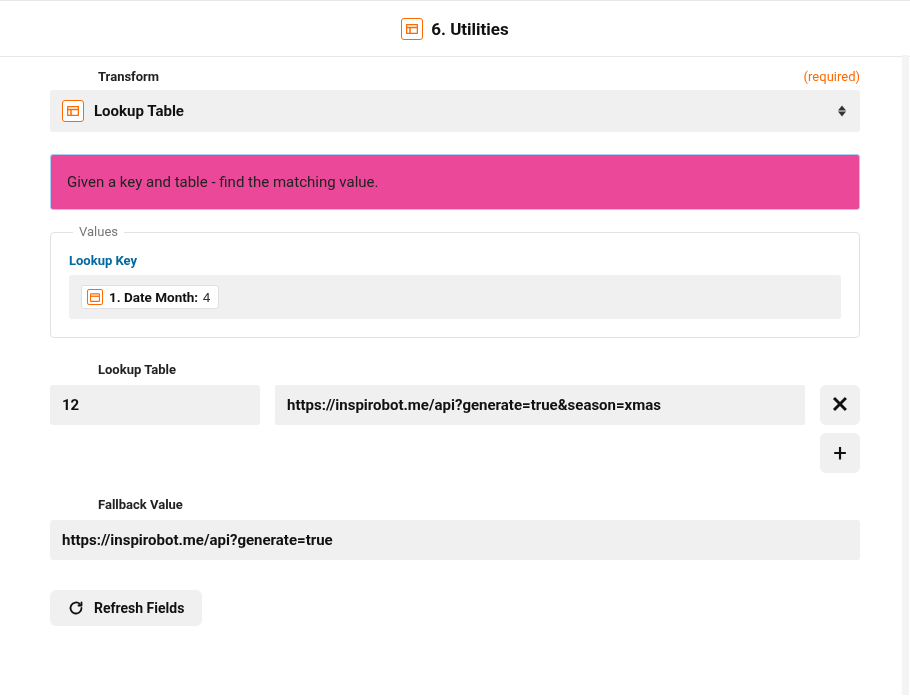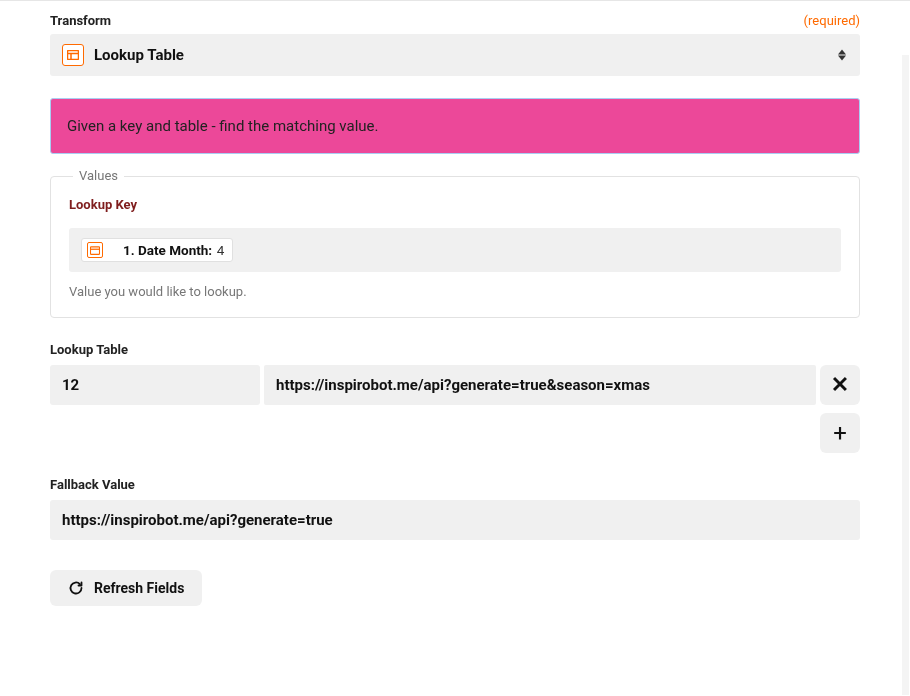--- a/index.html
+++ b/index.html
@@ -38,21 +38,21 @@
     .header-title {
       font-size: 17px; font-weight: 700; color: #111;
     }
     .content {
       padding: 12px 50px 20px 50px;
     }
     .label-row {
       display: flex; justify-content: space-between; align-items: baseline;
       margin-bottom: 6px;
     }
-    .field-label { font-weight: 700; font-size: 13px; color: #222; }
+    .field-label { font-weight: 700; font-size: 13px; color: #222; margin-left: 48px; }
     .required-text { color: #ff6a00; font-size: 13px; }
     .select-box {
       background: #f0f0f0;
       border-radius: 3px;
       height: 42px;
       display: flex; align-items: center;
       padding: 0 12px;
       position: relative;
       cursor: pointer;
     }
@@ -86,41 +86,41 @@
       margin-top: 22px;
       border: 1px solid #e2e2e2;
       border-radius: 4px;
       padding: 20px 18px 18px 18px;
     }
     .values-legend {
       position: absolute; top: -9px; left: 22px;
       background: #fff; padding: 0 6px;
       color: #777; font-size: 13px;
     }
-    .sub-label { font-weight: 700; font-size: 13px; color: #7f1d1d; margin-bottom: 16px; }
+    .sub-label { font-weight: 700; font-size: 13px; color: #0369a1; margin-bottom: 7px; }
     .pill-input {
       background: #f0f0f0; border-radius: 3px;
       padding: 10px 12px; display: flex; align-items: center;
     }
     .tag-pill {
-      display: inline-flex; align-items: center; gap: 20px;
+      display: inline-flex; align-items: center; gap: 6px;
       background: #fff; border: 1px solid #e0e0e0;
       border-radius: 3px; padding: 3px 8px 3px 5px;
     }
     .tag-pill-icon {
       width: 16px; height: 16px;
       border: 1px solid #ff6a00; border-radius: 2px;
       display: flex; align-items: center; justify-content: center;
     }
     .tag-pill-text-main { font-weight: 700; font-size: 13.5px; color: #111; }
     .tag-pill-text-val { font-size: 13.5px; color: #333; margin-left: 1px; }
     .help-text { color: #777; font-size: 13px; margin-top: 12px; }
     .section-gap { margin-top: 24px; }
     .lookup-row {
-      display: flex; gap: 4px; align-items: flex-end;
+      display: flex; gap: 15px; align-items: flex-end;
     }
     .lookup-key-input {
       flex: 0 0 210px;
       background: #f0f0f0; border-radius: 3px;
       padding: 11px 12px; font-weight: 700; font-size: 15px; color: #111;
     }
     .lookup-val-input {
       flex: 1;
       background: #f0f0f0; border-radius: 2px;
       padding: 11px 12px; font-weight: 700; font-size: 15px; color: #111;
@@ -151,20 +151,30 @@
       background: #f4f4f4;
     }
     svg.generic-orange { stroke: #ff6a00; fill: none; stroke-width: 1.5; }
   </style>
 </head>
 <body>
 
 <div class="page-wrapper">
   <div class="top-border"></div>
 
+  <div class="header-row">
+    <span class="header-icon-box">
+      <svg class="header-icon-inner generic-orange" viewBox="0 0 12 10">
+          <rect x="0.5" y="0.5" width="11" height="9" rx="1"></rect>
+          <line x1="0.5" y1="3.5" x2="11.5" y2="3.5"></line>
+          <line x1="4" y1="3.5" x2="4" y2="9.5"></line>
+        </svg>
+    </span>
+    <span class="header-title">6. Utilities</span>
+  </div>
 
   <div class="content">
 
     <div class="label-row">
       <span class="field-label">Transform</span>
       <span class="required-text">(required)</span>
     </div>
 
     <div class="select-box">
       <span class="select-icon-box">
@@ -196,21 +206,20 @@
                 <line x1="0.5" y1="3.5" x2="11.5" y2="3.5"></line>
               </svg>
           </span>
           <span>
             <span class="tag-pill-text-main">1. Date Month:</span>
             <span class="tag-pill-text-val">4</span>
           </span>
         </span>
       </div>
 
-      <div class="help-text">Value you would like to lookup.</div>
     </div>
 
     <div class="section-gap">
       <div class="field-label" style="margin-bottom:8px;">Lookup Table</div>
 
       <div class="lookup-row">
         <div class="lookup-key-input">12</div>
         <div class="lookup-val-input">https://inspirobot.me/api?generate=true&amp;season=xmas</div>
         <div class="icon-btn">
           <span class="x-shape">✕</span>

